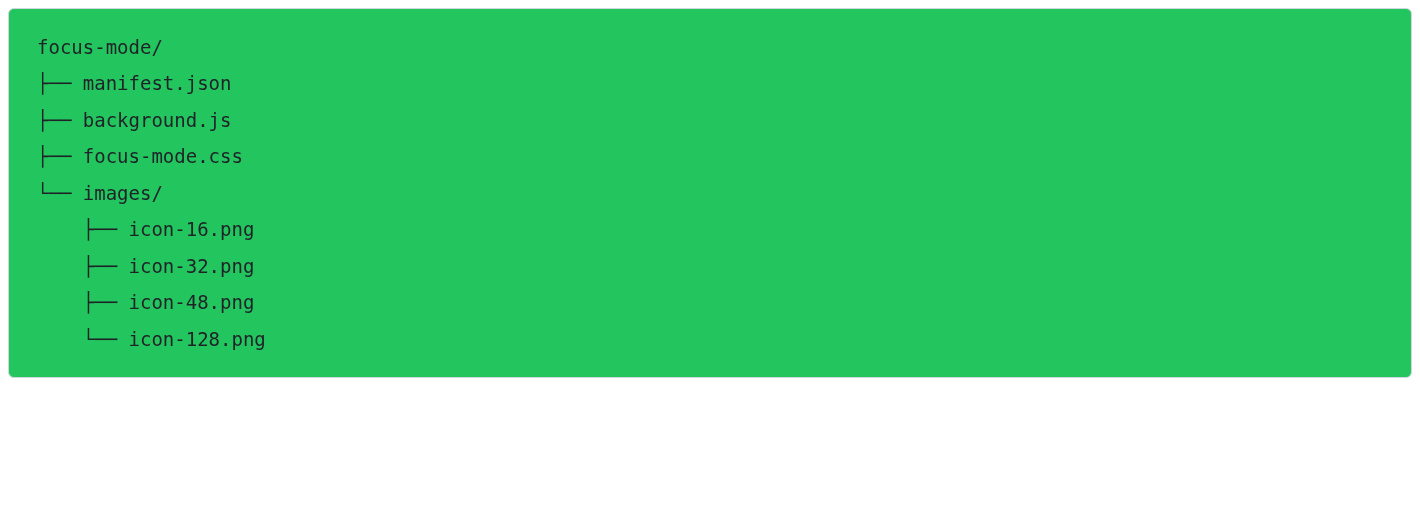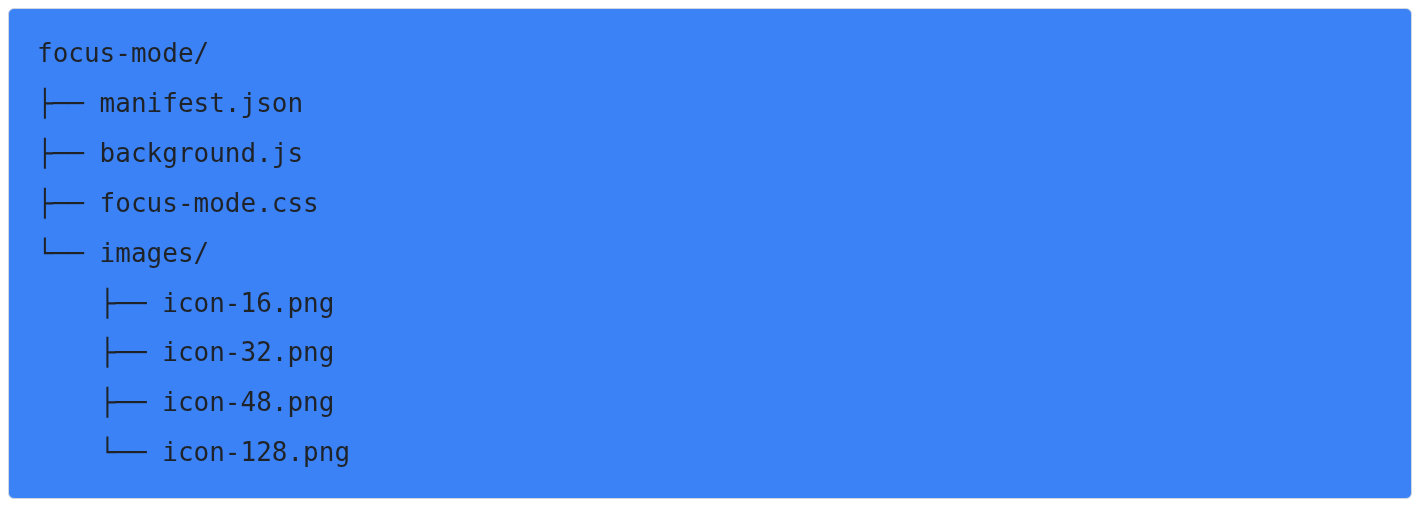--- a/index.html
+++ b/index.html
@@ -6,25 +6,25 @@
       margin: 0;
       padding: 0;
       box-sizing: border-box;
     }
     body {
       background: #ffffff;
       padding: 8px;
       font-family: ui-monospace, SFMono-Regular, "SF Mono", Menlo, Consolas, "Liberation Mono", monospace;
     }
     .code-block {
-      background: #3b82f6;
+      background: #22c55e;
       border: 1px solid #d0d7de;
       border-radius: 6px;
       padding: 20px 28px;
-      font-size: 26px;
+      font-size: 19px;
       line-height: 1.92;
       color: #1f2328;
       white-space: pre;
       overflow-x: auto;
     }
     .tree-line {
       display: block;
     }
   </style>
 </head>

